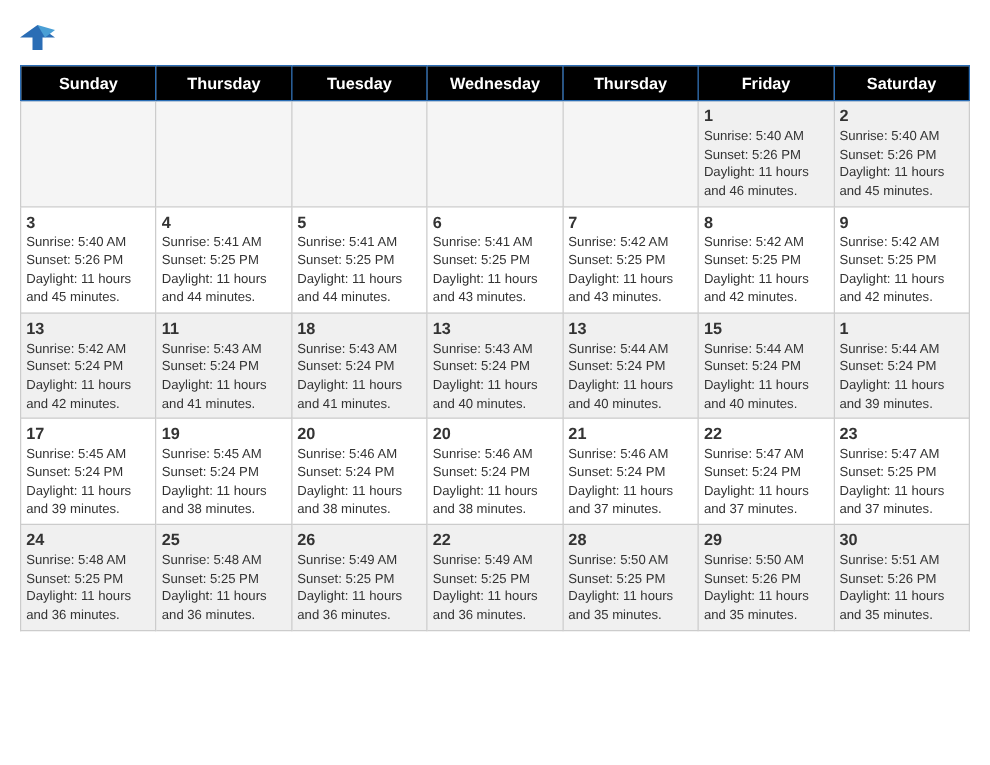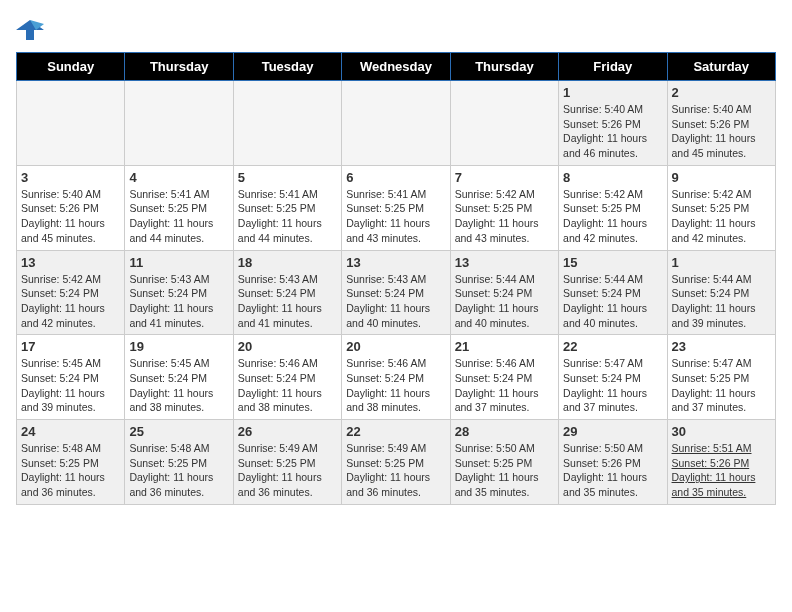--- a/index.html
+++ b/index.html
@@ -328,20 +328,20 @@
         </td>
         <td class="shaded">
           <span class="day-num">29</span>
           <div class="day-info" style="white-space: pre-line;">Sunrise: 5:50 AM
 Sunset: 5:26 PM
 Daylight: 11 hours
 and 35 minutes.</div>
         </td>
         <td class="shaded">
           <span class="day-num">30</span>
-          <div class="day-info" style="white-space: pre-line; text-decoration: underline;">Sunrise: 5:51 AM
+          <div class="day-info" style="white-space: pre-line;">Sunrise: 5:51 AM
 Sunset: 5:26 PM
 Daylight: 11 hours
 and 35 minutes.</div>
         </td>
       </tr>
     </tbody>
 </table>
 
 </body></html>

